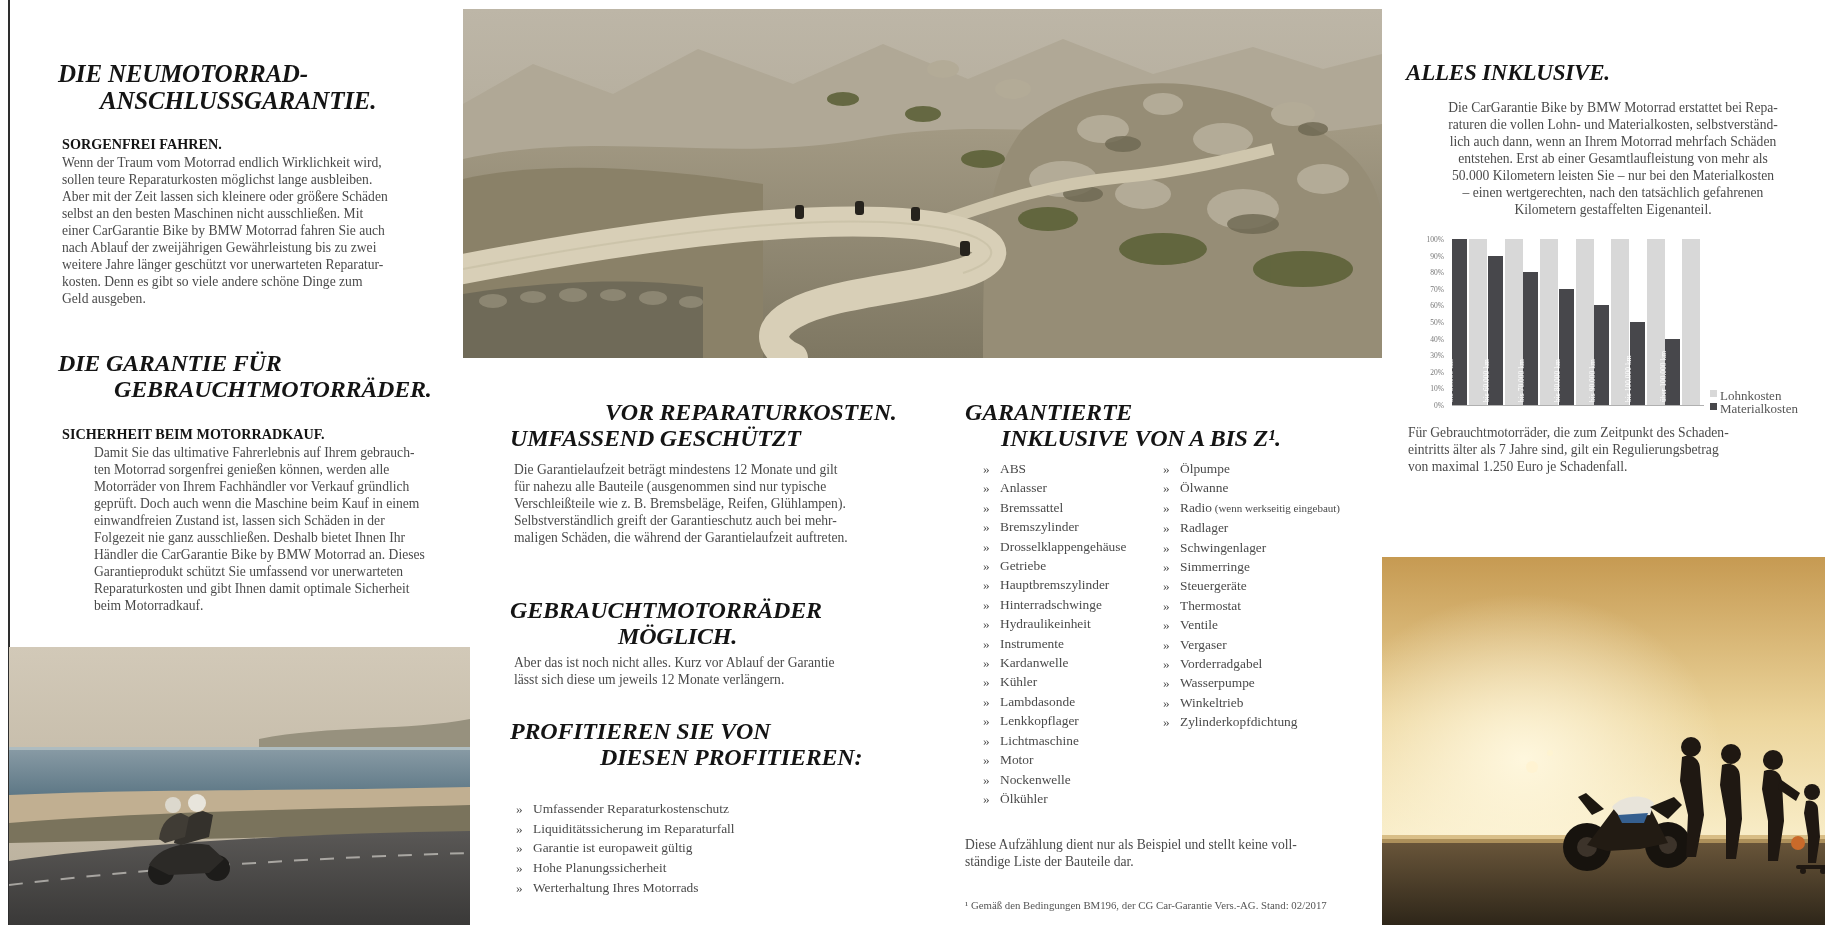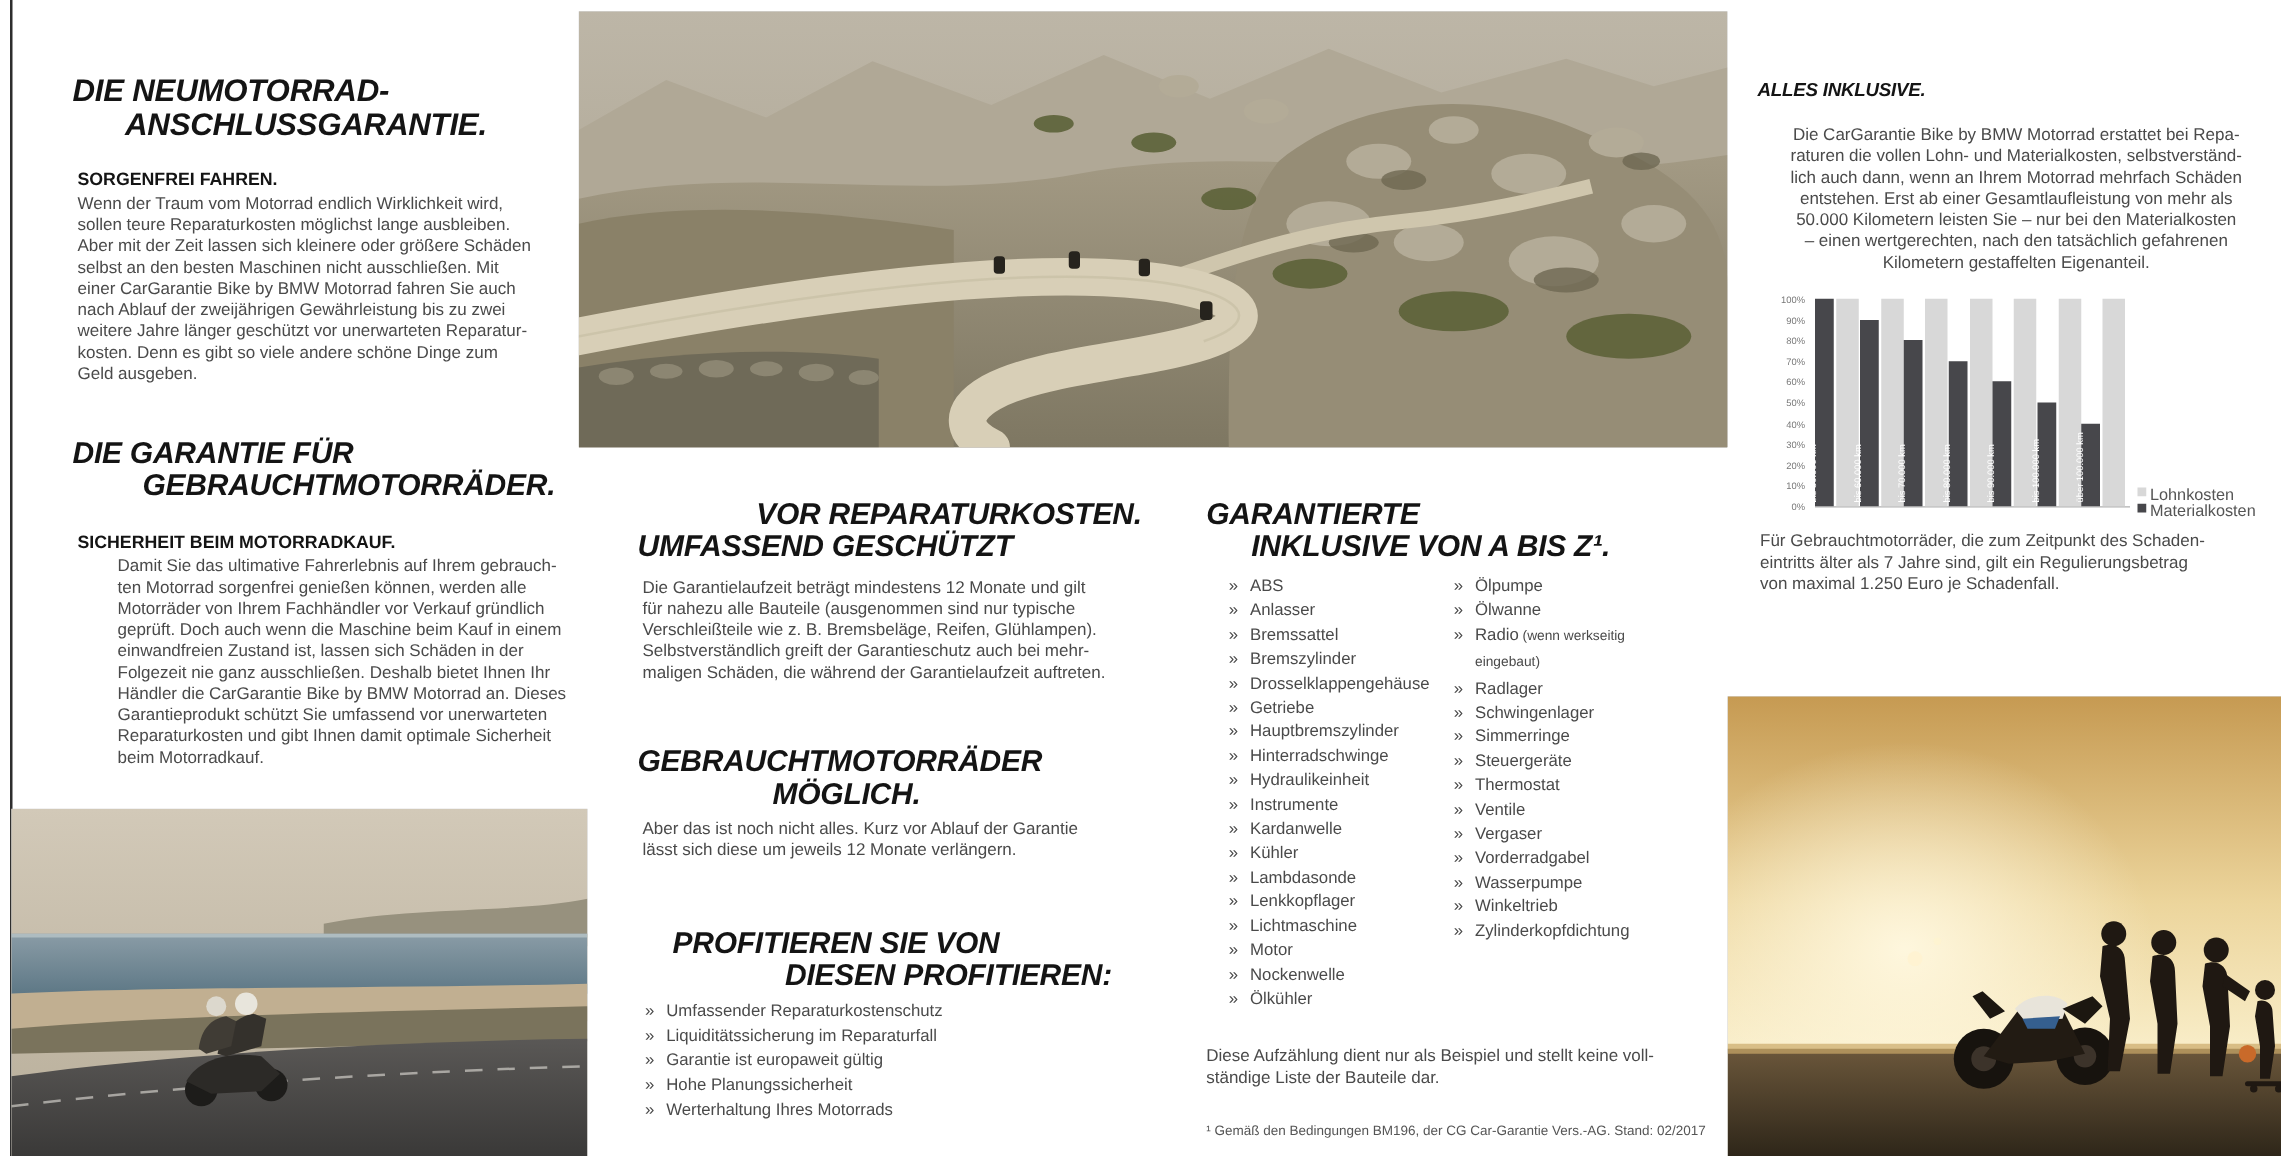--- a/index.html
+++ b/index.html
@@ -1,19 +1,19 @@
 <!DOCTYPE html>
 <html lang="de"><head>
 <meta charset="utf-8">
 <style>
   * { margin:0; padding:0; box-sizing:border-box; }
   html,body { background:#9a9a9a; }
   .canvas { position:relative; width:1825px; height:925px; background:#ffffff; overflow:hidden;
             font-family:"Liberation Sans", sans-serif; }
-  .abs { position:absolute; }
+  .abs { position:absolute;font-family:Liberation Serif, serif; }
   .fold { position:absolute; left:8px; top:0; width:2px; height:100%; background:#2e2e2e; }
 
   .h { font-style:italic; font-weight:bold; color:#141414; font-size:24px; line-height:26px;
        letter-spacing:-0.2px; white-space:nowrap; }
   .h .hl { display:block; }
   .h1big { font-size:25px; line-height:27px; }
   .sub { font-weight:bold; color:#141414; font-size:14.2px; }
   .body { color:#4a4a4a; font-size:13.6px; line-height:17px; white-space:pre-line; }
 
   .photo { overflow:hidden; background:#ccc; }
@@ -240,21 +240,21 @@
 Selbstverständlich greift der Garantieschutz auch bei mehr-
 maligen Schäden, die während der Garantielaufzeit auftreten.</div>
 
   <div class="h abs" style="left:510px;top:597px;">
     <span class="hl">GEBRAUCHTMOTORRÄDER</span>
     <span class="hl" style="margin-left:108px;">MÖGLICH.</span>
   </div>
   <div class="body abs" style="left:514px;top:654px;width:375px;">Aber das ist noch nicht alles. Kurz vor Ablauf der Garantie
 lässt sich diese um jeweils 12 Monate verlängern.</div>
 
-  <div class="h abs" style="left:510px;top:742px;margin-left:28px;">
+  <div class="h abs" style="left:510px;top:718px;">
     <span class="hl">PROFITIEREN SIE VON</span>
     <span class="hl" style="margin-left:90px;">DIESEN PROFITIEREN:</span>
   </div>
   <div class="abs" id="benefits-list" style="left:516px;top:799px;width:370px;">
       <div class="benefit-item"><span class="marker">»</span><span>Umfassender Reparaturkostenschutz</span></div>
       <div class="benefit-item"><span class="marker">»</span><span>Liquiditätssicherung im Reparaturfall</span></div>
       <div class="benefit-item"><span class="marker">»</span><span>Garantie ist europaweit gültig</span></div>
       <div class="benefit-item"><span class="marker">»</span><span>Hohe Planungssicherheit</span></div>
       <div class="benefit-item"><span class="marker">»</span><span>Werterhaltung Ihres Motorrads</span></div>
     </div>
@@ -296,21 +296,21 @@
       <div class="part-item"><span class="marker">»</span><span class="part-text">Vergaser</span></div>
       <div class="part-item"><span class="marker">»</span><span class="part-text">Vorderradgabel</span></div>
       <div class="part-item"><span class="marker">»</span><span class="part-text">Wasserpumpe</span></div>
       <div class="part-item"><span class="marker">»</span><span class="part-text">Winkeltrieb</span></div>
       <div class="part-item"><span class="marker">»</span><span class="part-text">Zylinderkopfdichtung</span></div>
     </div>
   <div class="body abs" style="left:965px;top:836px;width:390px;">Diese Aufzählung dient nur als Beispiel und stellt keine voll-
 ständige Liste der Bauteile dar.</div>
   <div class="footnote abs" style="left:965px;top:899px;width:420px;">¹ Gemäß den Bedingungen BM196, der CG Car-Garantie Vers.-AG. Stand: 02/2017</div>
 
-  <div class="h abs" style="left:1406px;top:60px;font-size:15px;">ALLES INKLUSIVE.</div>
+  <div class="h abs" style="left:1406px;top:60px;font-size:23px;">ALLES INKLUSIVE.</div>
   <div class="body abs" style="left:1408px;top:99px;width:410px;text-align:center;">Die CarGarantie Bike by BMW Motorrad erstattet bei Repa-
 raturen die vollen Lohn- und Materialkosten, selbstverständ-
 lich auch dann, wenn an Ihrem Motorrad mehrfach Schäden
 entstehen. Erst ab einer Gesamtlaufleistung von mehr als
 50.000 Kilometern leisten Sie – nur bei den Materialkosten
 – einen wertgerechten, nach den tatsächlich gefahrenen
 Kilometern gestaffelten Eigenanteil.</div>
 
   <div class="abs" id="chart" style="left:1418px;top:234px;width:400px;height:186px;">
     <div id="chart-ylabels">

